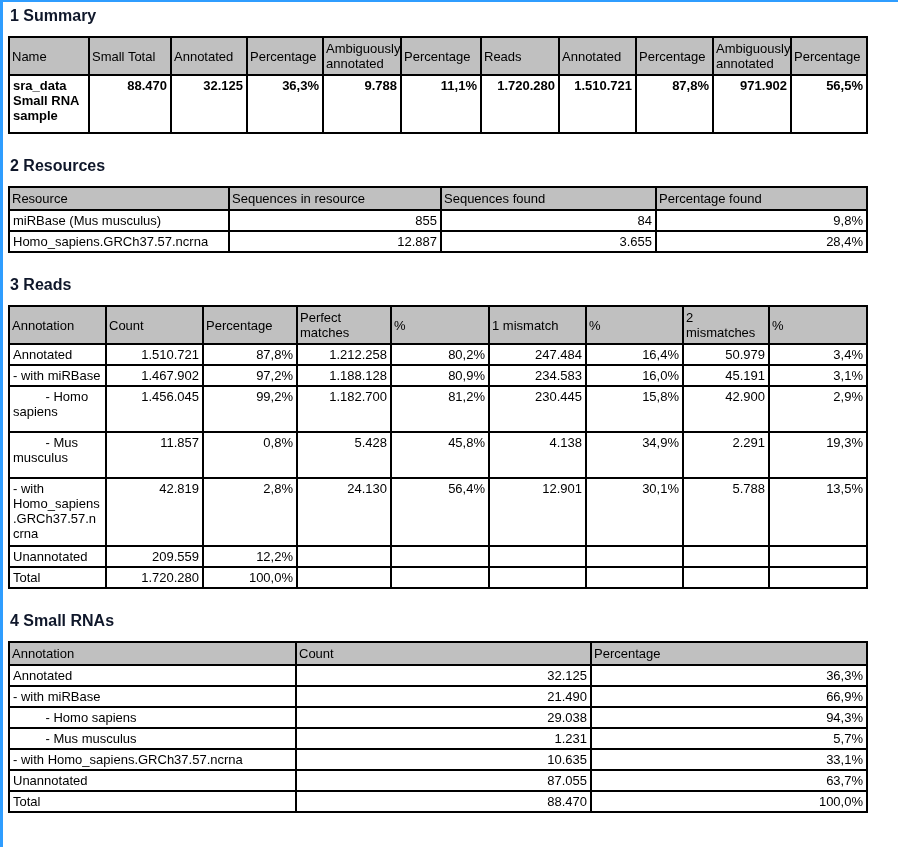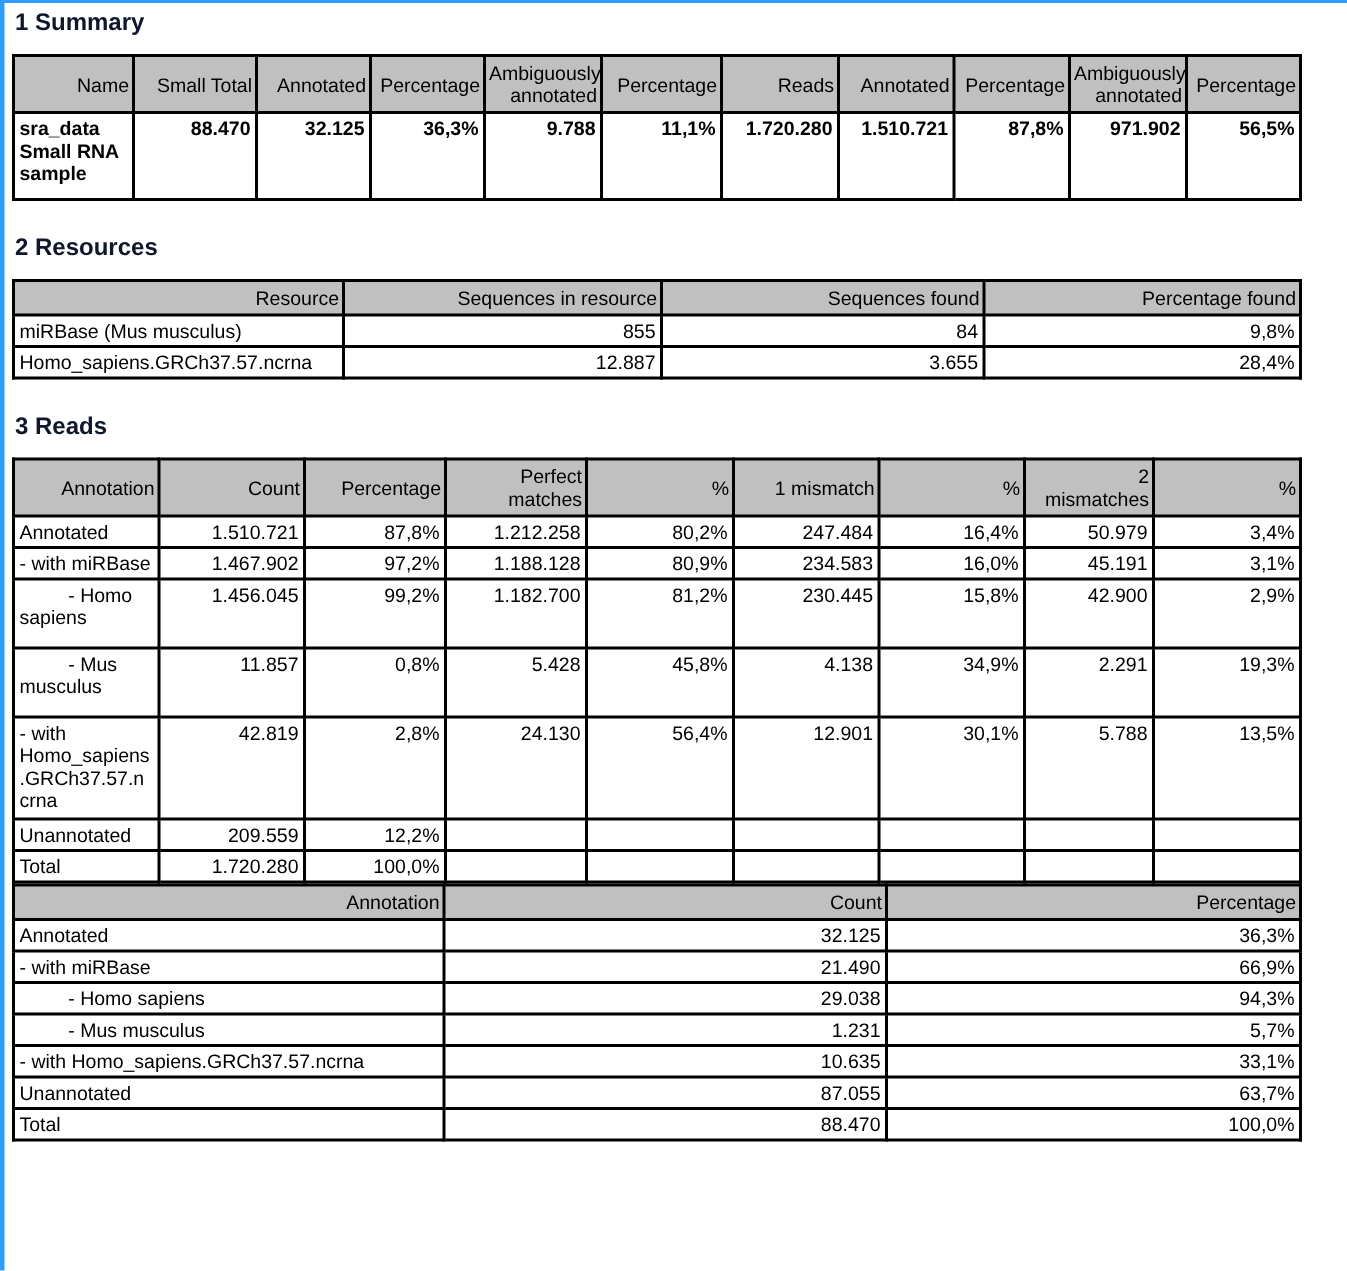--- a/index.html
+++ b/index.html
@@ -25,21 +25,21 @@
     table-layout: fixed;
     width: 858px;
     border: 2px solid #000;
   }
   th {
     background: #c0c0c0;
     border: 2px solid #000;
     font-weight: 400;
     font-size: 13px;
     line-height: 15px;
-    text-align: right;
+    text-align: left;
     vertical-align: middle;
     padding: 3px 2px;
   }
   td {
     border: 2px solid #000;
     font-size: 13px;
     line-height: 15px;
     padding: 2px 3px;
     vertical-align: top;
     overflow: hidden;
@@ -247,20 +247,21 @@
             <td class="c-num"></td>
             <td class="c-num"></td>
             <td class="c-num"></td>
             <td class="c-num"></td>
           </tr>
         </tbody>
     </table>
   </section>
 
   <section>
+    <h2>4 Small RNAs</h2>
     <table class="t-smallrnas">
       <colgroup>
         <col style="width:287px">
           <col style="width:295px">
           <col style="width:276px">
       </colgroup>
       <thead>
           <tr>
             <th>Annotation</th>
             <th>Count</th>

